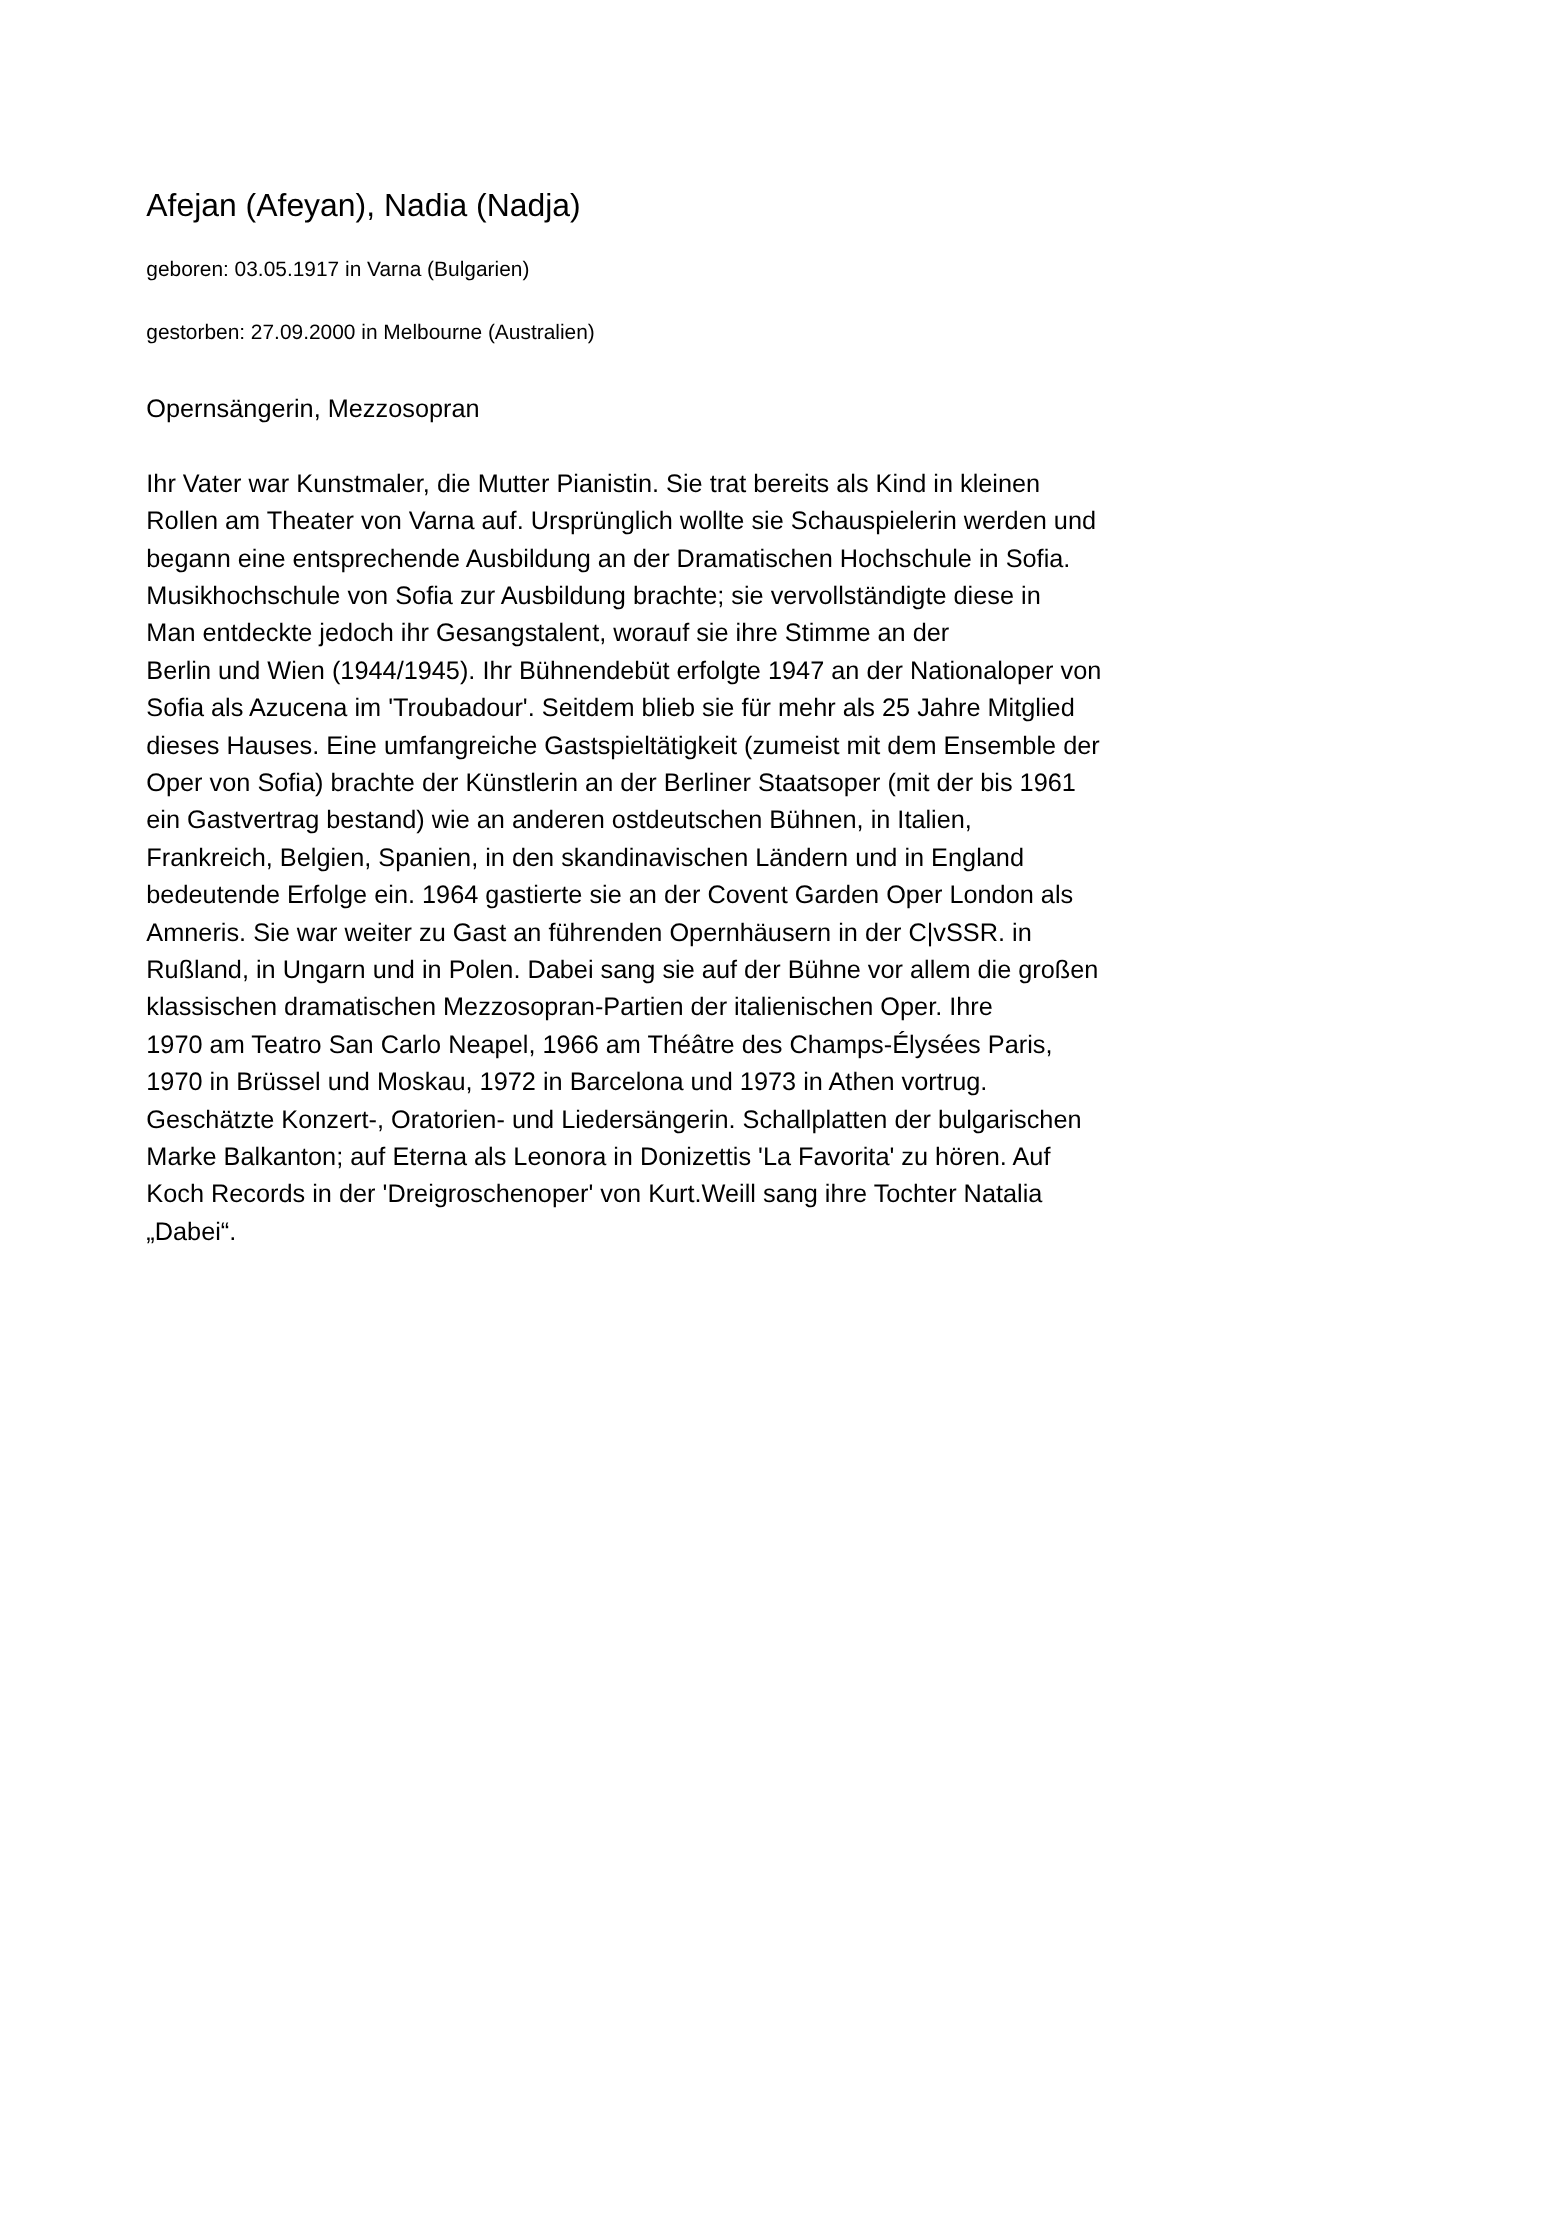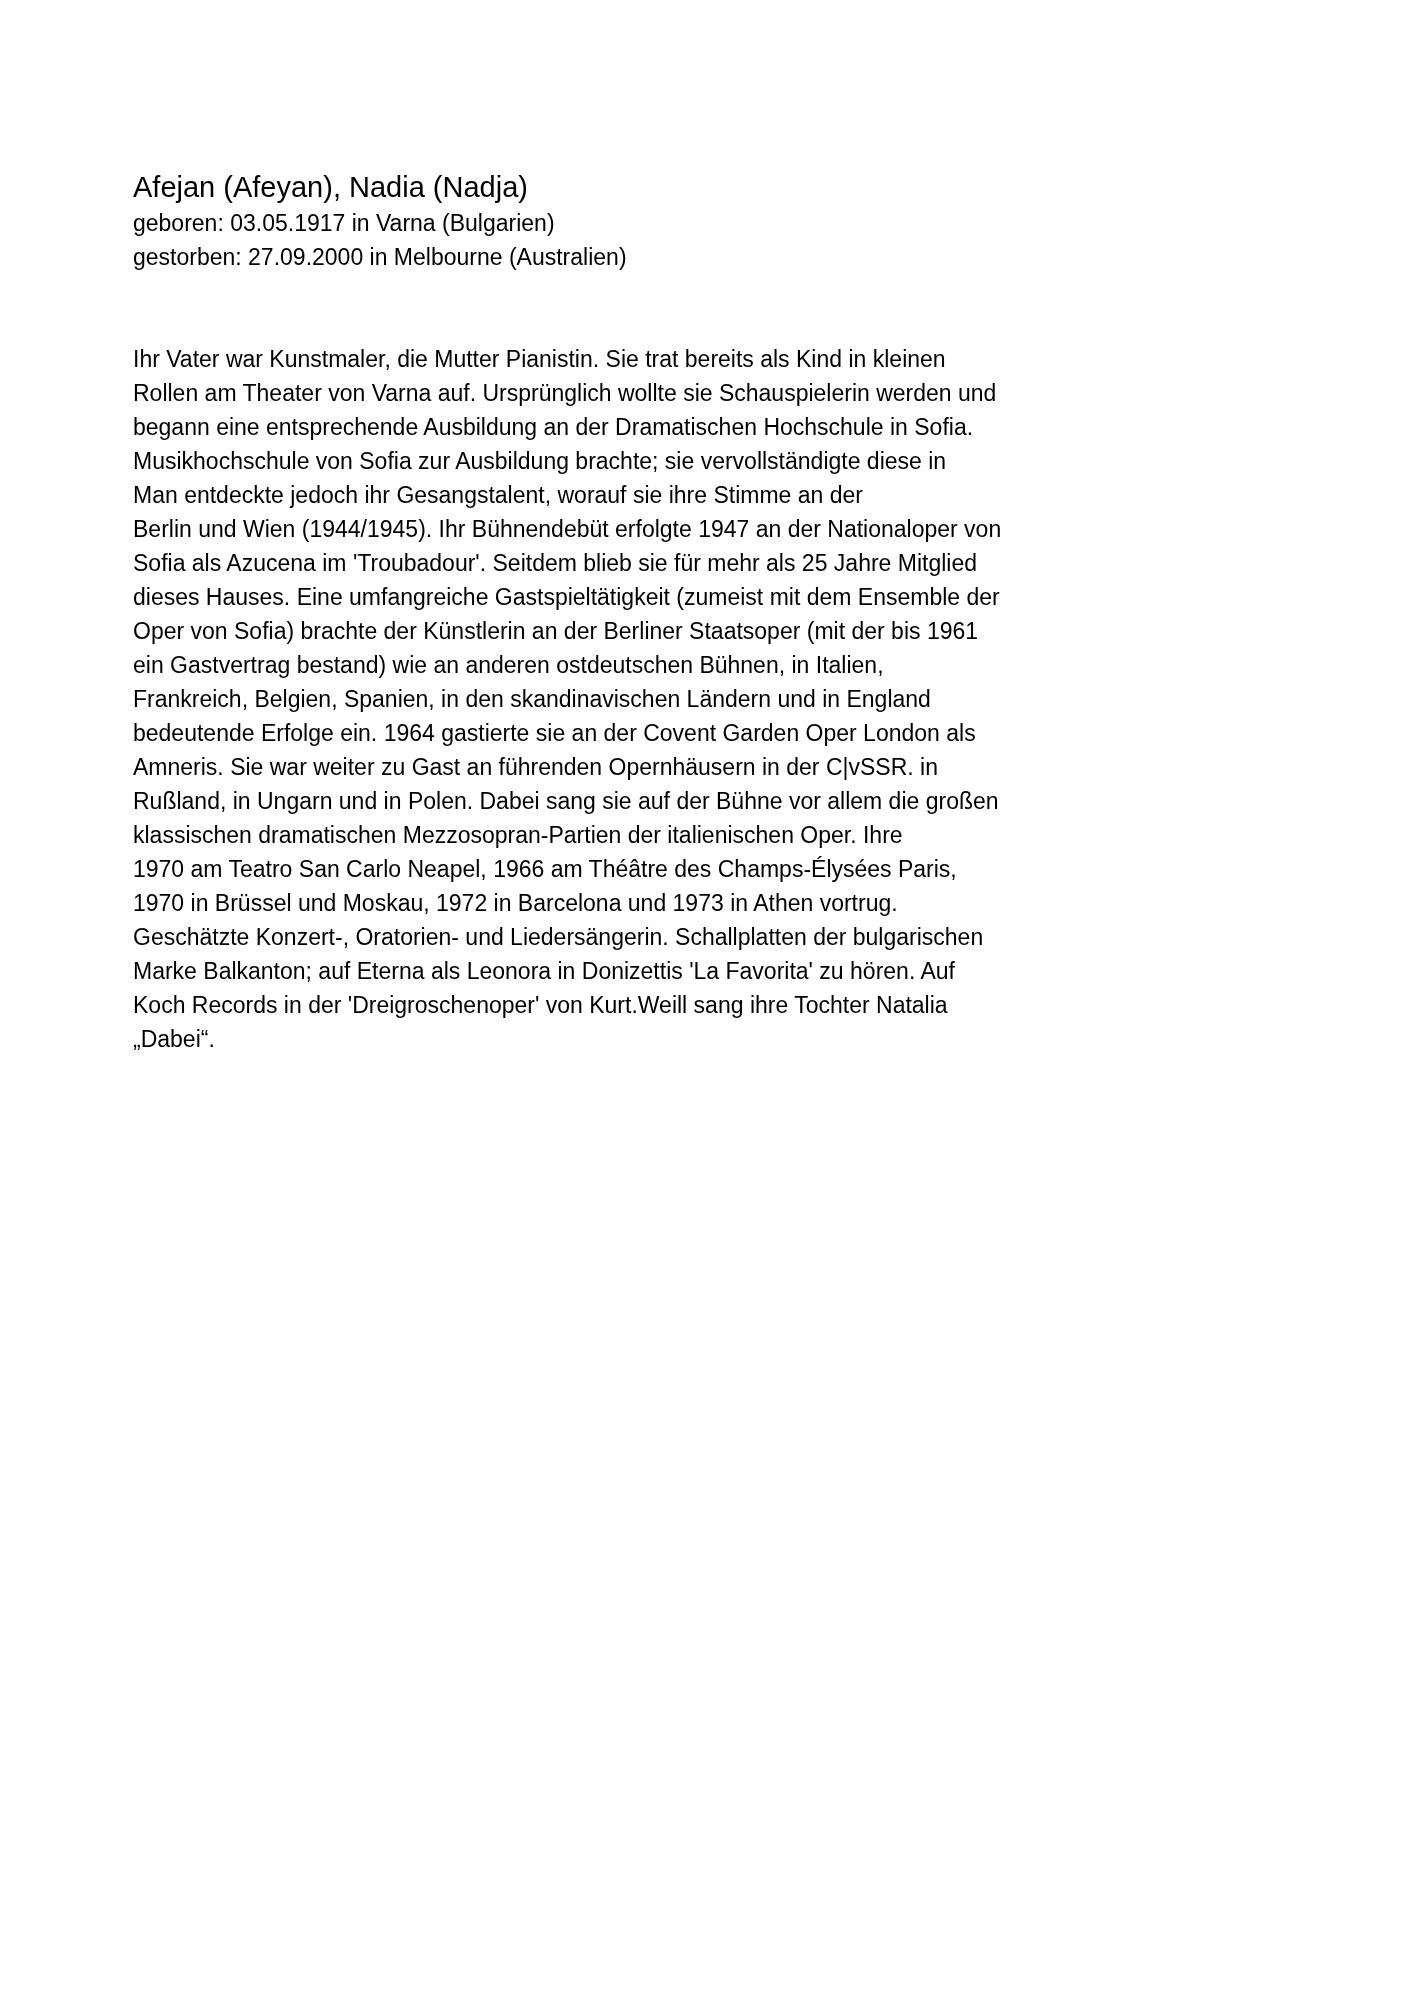--- a/index.html
+++ b/index.html
@@ -22,22 +22,23 @@
     left: 133px;
     width: 900px;
   }
   .doc-title {
     font-size: 29px;
     line-height: 38px;
     font-weight: normal;
     margin: 0;
   }
   .meta-line {
-    font-size: 23px;
+    font-size: 19px;
     line-height: 34px;
+    margin-top: 23px;
   }
   .spacer {
     height: 34px;
   }
   .profession {
     font-size: 23px;
     line-height: 34px;
   }
   .bio {
     font-size: 23px;
@@ -54,20 +55,21 @@
   <div class="content">
 
     <div class="doc-title">Afejan (Afeyan), Nadia (Nadja)</div>
 
     <div class="meta-line">geboren: 03.05.1917 in Varna (Bulgarien)</div>
 
     <div class="meta-line">gestorben: 27.09.2000 in Melbourne (Australien)</div>
 
     <div class="spacer"></div>
 
+    <div class="profession">Opernsängerin, Mezzosopran</div>
 
     <div class="spacer"></div>
 
     <div class="bio">
         <div class="bio-line">Ihr Vater war Kunstmaler, die Mutter Pianistin. Sie trat bereits als Kind in kleinen</div>
         <div class="bio-line">Rollen am Theater von Varna auf. Ursprünglich wollte sie Schauspielerin werden und</div>
         <div class="bio-line">begann eine entsprechende Ausbildung an der Dramatischen Hochschule in Sofia.</div>
         <div class="bio-line">Musikhochschule von Sofia zur Ausbildung brachte; sie vervollständigte diese in</div>
         <div class="bio-line">Man entdeckte jedoch ihr Gesangstalent, worauf sie ihre Stimme an der</div>
         <div class="bio-line">Berlin und Wien (1944/1945). Ihr Bühnendebüt erfolgte 1947 an der Nationaloper von</div>

